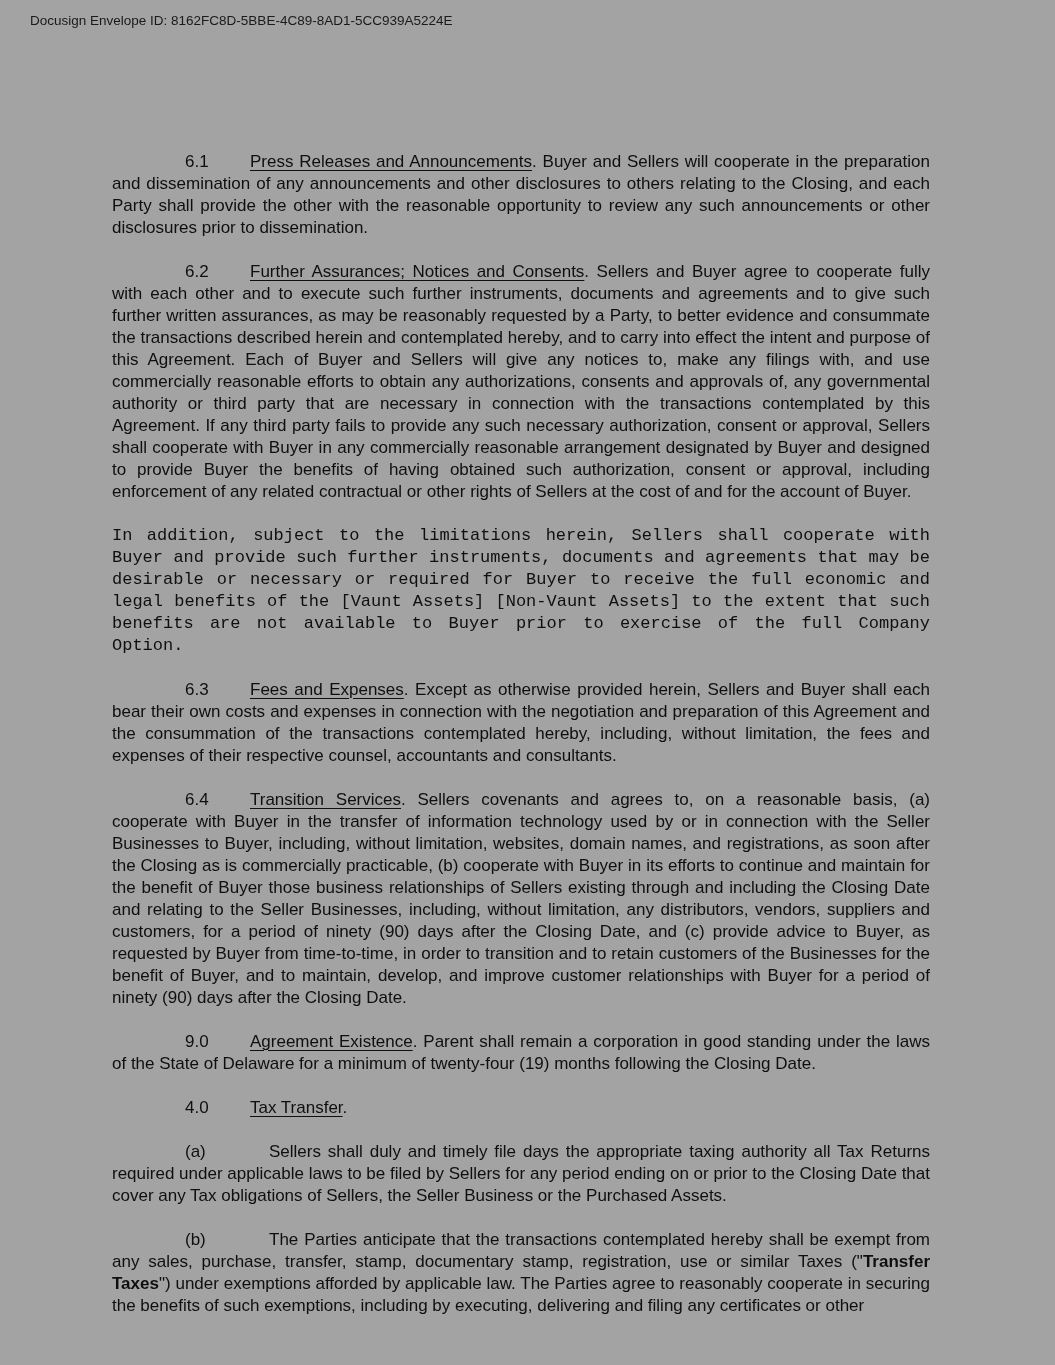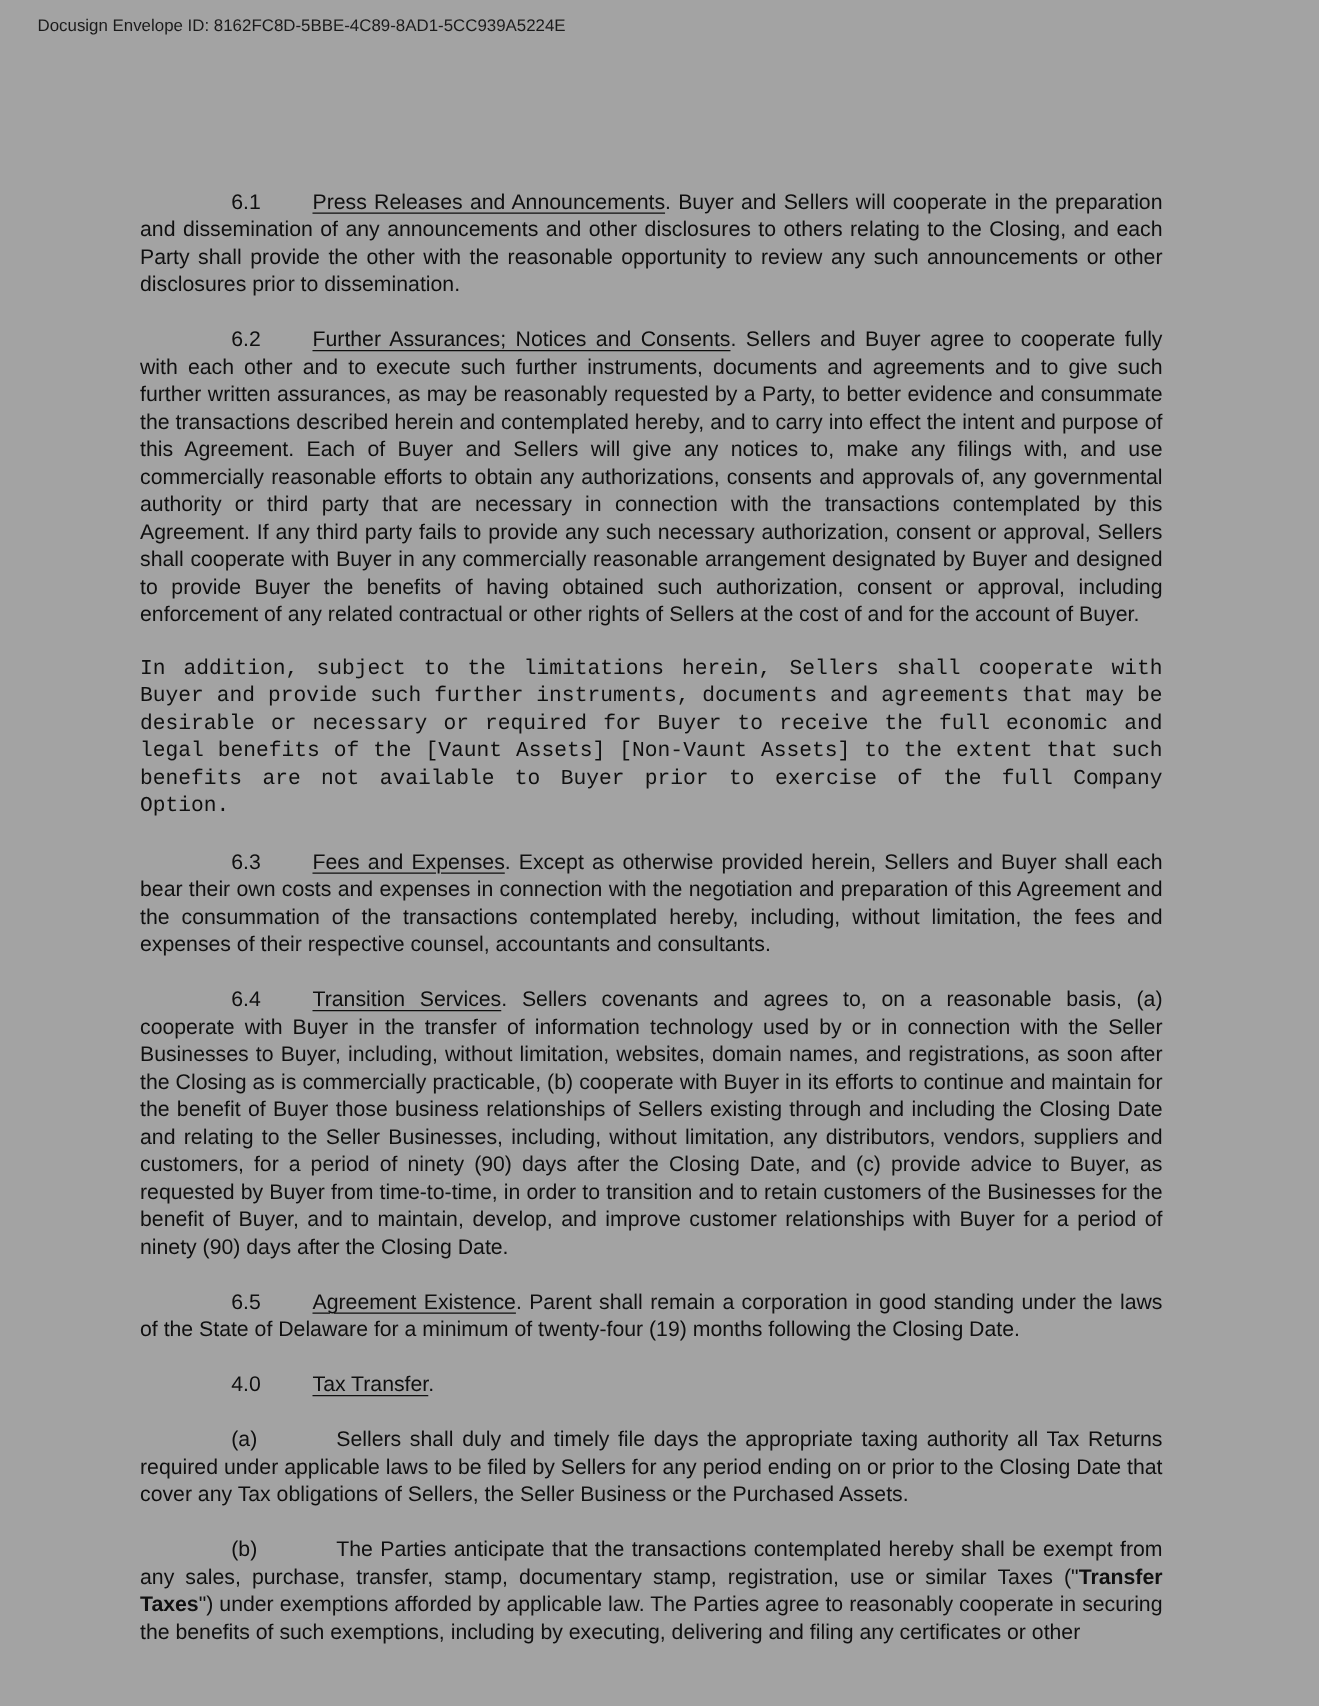--- a/index.html
+++ b/index.html
@@ -86,21 +86,21 @@
     <p class="para"><span class="num">6.1</span><span class="title">Press Releases and Announcements</span><span>. Buyer and Sellers will cooperate in the preparation and dissemination of any announcements and other disclosures to others relating to the Closing, and each Party shall provide the other with the reasonable opportunity to review any such announcements or other disclosures prior to dissemination.</span></p>
 
     <p class="para"><span class="num">6.2</span><span class="title">Further Assurances; Notices and Consents</span><span>. Sellers and Buyer agree to cooperate fully with each other and to execute such further instruments, documents and agreements and to give such further written assurances, as may be reasonably requested by a Party, to better evidence and consummate the transactions described herein and contemplated hereby, and to carry into effect the intent and purpose of this Agreement. Each of Buyer and Sellers will give any notices to, make any filings with, and use commercially reasonable efforts to obtain any authorizations, consents and approvals of, any governmental authority or third party that are necessary in connection with the transactions contemplated by this Agreement. If any third party fails to provide any such necessary authorization, consent or approval, Sellers shall cooperate with Buyer in any commercially reasonable arrangement designated by Buyer and designed to provide Buyer the benefits of having obtained such authorization, consent or approval, including enforcement of any related contractual or other rights of Sellers at the cost of and for the account of Buyer.</span></p>
 
     <p class="para flush"><span>In addition, subject to the limitations herein, Sellers shall cooperate with Buyer and provide such further instruments, documents and agreements that may be desirable or necessary or required for Buyer to receive the full economic and legal benefits of the [Vaunt Assets] [Non-Vaunt Assets] to the extent that such benefits are not available to Buyer prior to exercise of the full Company Option.</span></p>
 
     <p class="para"><span class="num">6.3</span><span class="title">Fees and Expenses</span><span>. Except as otherwise provided herein, Sellers and Buyer shall each bear their own costs and expenses in connection with the negotiation and preparation of this Agreement and the consummation of the transactions contemplated hereby, including, without limitation, the fees and expenses of their respective counsel, accountants and consultants.</span></p>
 
     <p class="para"><span class="num">6.4</span><span class="title">Transition Services</span><span>. Sellers covenants and agrees to, on a reasonable basis, (a) cooperate with Buyer in the transfer of information technology used by or in connection with the Seller Businesses to Buyer, including, without limitation, websites, domain names, and registrations, as soon after the Closing as is commercially practicable, (b) cooperate with Buyer in its efforts to continue and maintain for the benefit of Buyer those business relationships of Sellers existing through and including the Closing Date and relating to the Seller Businesses, including, without limitation, any distributors, vendors, suppliers and customers, for a period of ninety (90) days after the Closing Date, and (c) provide advice to Buyer, as requested by Buyer from time-to-time, in order to transition and to retain customers of the Businesses for the benefit of Buyer, and to maintain, develop, and improve customer relationships with Buyer for a period of ninety (90) days after the Closing Date.</span></p>
 
-    <p class="para"><span class="num">6.5</span><span class="title">Agreement Existence</span><span>. Parent shall remain a corporation in good standing under the laws of the State of Delaware for a minimum of twenty-four (19) months following the Closing Date.</span></p>
+    <p class="para"><span class="num">9.0</span><span class="title">Agreement Existence</span><span>. Parent shall remain a corporation in good standing under the laws of the State of Delaware for a minimum of twenty-four (19) months following the Closing Date.</span></p>
 
     <p class="para"><span class="num">4.0</span><span class="title">Tax Transfer</span><span>.</span></p>
 
     <p class="para"><span class="num-sub">(a)</span><span>Sellers shall duly and timely file days the appropriate taxing authority all Tax Returns required under applicable laws to be filed by Sellers for any period ending on or prior to the Closing Date that cover any Tax obligations of Sellers, the Seller Business or the Purchased Assets.</span></p>
 
     <p class="para"><span class="num-sub">(b)</span><span>The Parties anticipate that the transactions contemplated hereby shall be exempt from any sales, purchase, transfer, stamp, documentary stamp, registration, use or similar Taxes ("</span><span class="bold-term">Transfer Taxes</span><span>") under exemptions afforded by applicable law. The Parties agree to reasonably cooperate in securing the benefits of such exemptions, including by executing, delivering and filing any certificates or other</span></p>
 
   </div>
 
 

